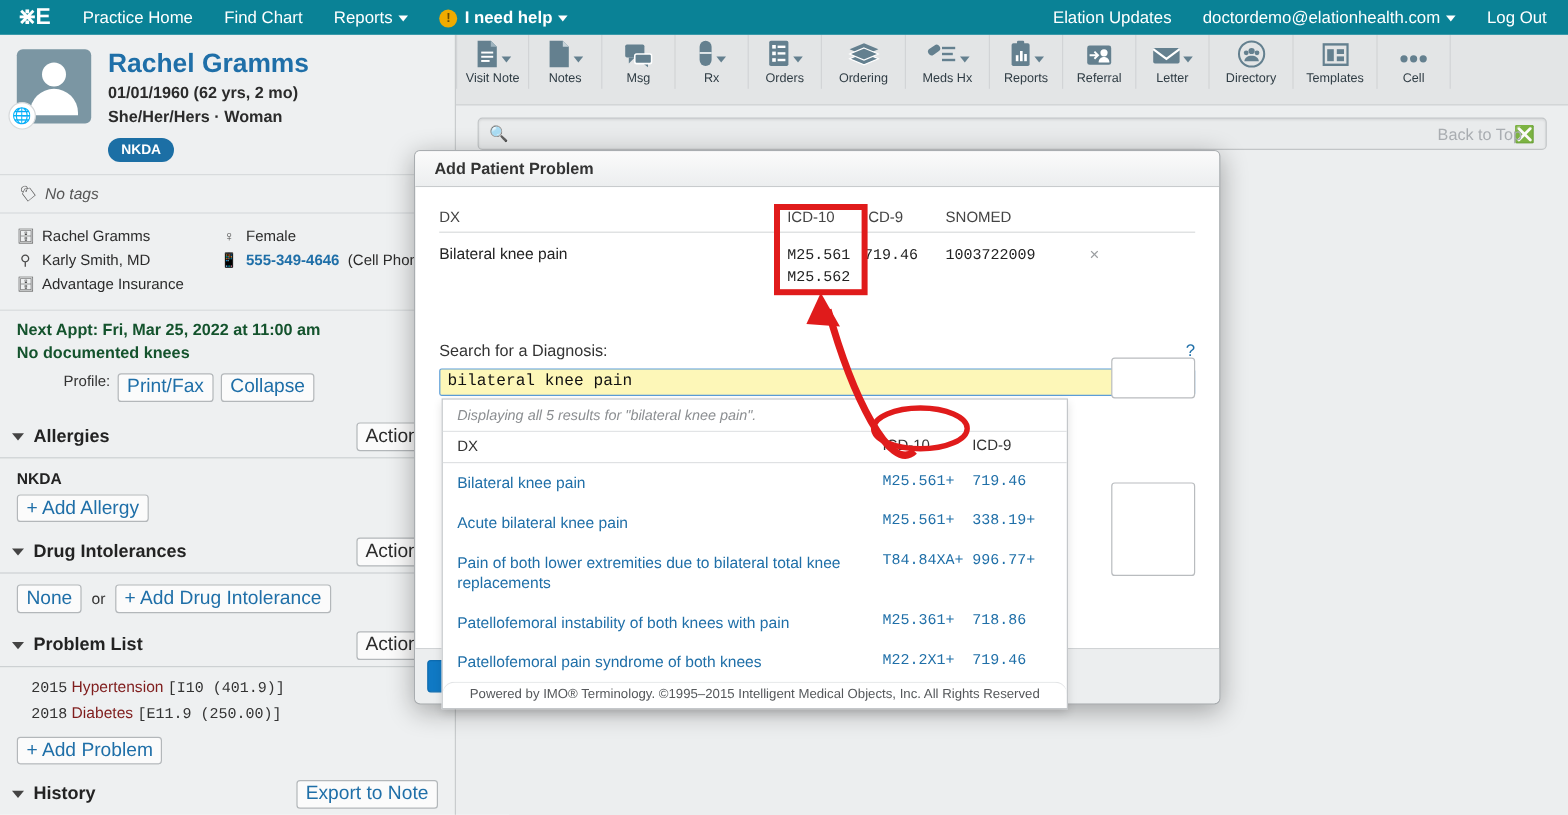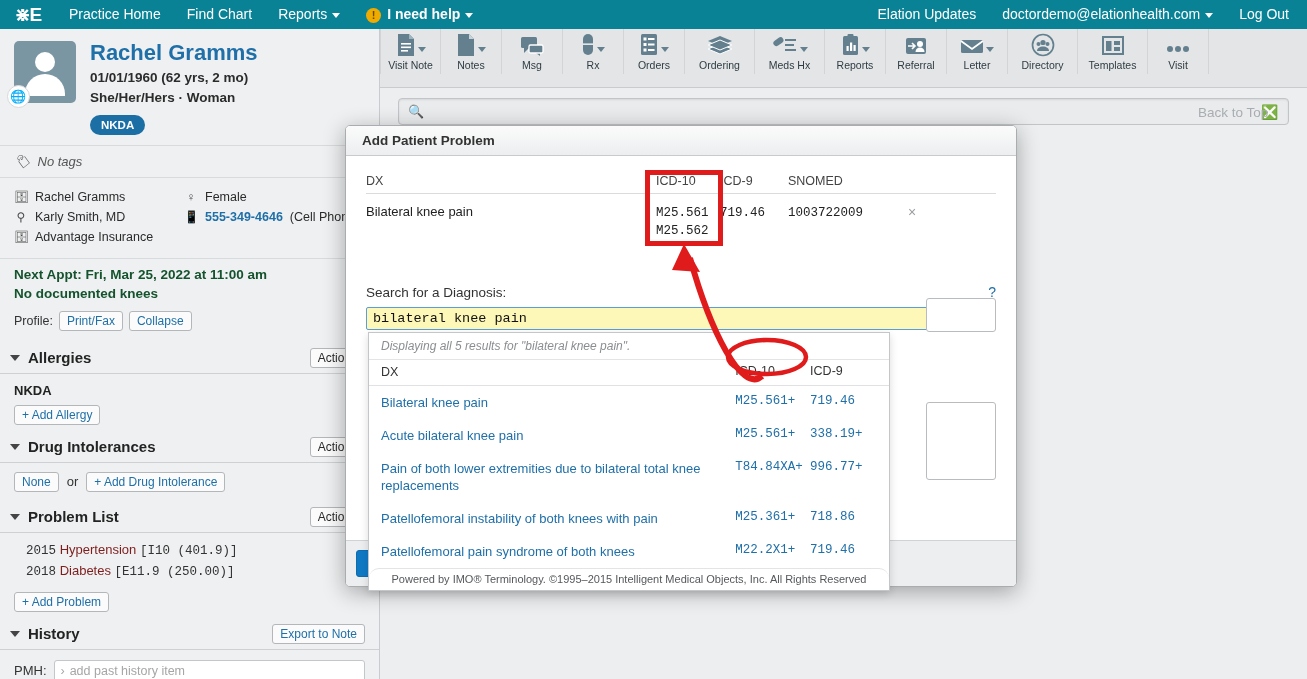--- a/index.html
+++ b/index.html
@@ -82,24 +82,24 @@
   .demo-grid { padding:9px 14px 6px 14px; font-size:12.5px; color:#2b2b2b; }
   .demo-row { display:flex; line-height:20px; }
   .demo-col-a { width:170px; display:flex; align-items:center; gap:7px;}
   .demo-col-b { display:flex; align-items:center; gap:7px;}
   .mini-ico { color:#4a4a4a; font-size:12px; width:14px; display:inline-block; text-align:center;}
   .lnk { color:#7f1d1d; cursor:pointer; }
   .lnk-b { color:#1f6fa8; cursor:pointer; font-weight:bold; }
   .sep-line { border-top:1px solid #d8dbdd; margin:5px 0 0 0;}
   .appt-block { padding:6px 14px 2px 14px; }
   .appt-line { color:#14532d; font-size:13.5px; font-weight:bold; line-height:19px; cursor:pointer;}
-  .profile-row { padding:6px 14px 10px 14px; display:flex; align-items:center; gap:6px; font-size:12.5px;}
+  .profile-row { padding:6px 14px 10px 14px; display:flex; align-items:flex-start; gap:6px; font-size:12.5px;margin-left:39px;}
   .btn-sm {
     border:1px solid #b3b7ba; background:#fbfbfb; border-radius:3px;
-    padding:2px 7px; font-size:12px; color:#1f6fa8; cursor:pointer;
+    padding:2px 7px; font-size:16px; color:#1f6fa8; cursor:pointer;
   }
   .section-head {
     display:flex; align-items:center; justify-content:space-between;
     border-bottom:1px solid #cdd1d3; padding:5px 14px 5px 10px; margin-top:2px;
   }
   .section-title { font-size:15px; font-weight:bold; color:#232323; display:flex; align-items:center; gap:8px;}
   .tri { width:0;height:0;border-left:5px solid transparent;border-right:5px solid transparent;border-top:6px solid #444; }
   .sec-body { padding:9px 14px 8px 14px; }
   .plain { font-size:13px; color:#222; margin-bottom:9px; font-weight:bold;}
   .inline-row { display:flex; align-items:center; gap:8px; }
@@ -425,21 +425,21 @@
       <span class="tb-label">Templates</span>
     </div>
     <div class="tb-item">
       <span class="tb-ico">
         <svg width="26" height="20" viewBox="0 0 26 20">
             <circle cx="5" cy="12" r="3" fill="#64808f"></circle>
             <circle cx="13" cy="12" r="3" fill="#64808f"></circle>
             <circle cx="21" cy="12" r="3" fill="#64808f"></circle>
           </svg>
       </span>
-      <span class="tb-label">Visit</span>
+      <span class="tb-label">Cell</span>
     </div>
   </div>
 
   <div class="searchbar-wrap">
     <div class="searchbar">
       <span class="search-ico">🔍</span>
       <span class="clear-ico">❎</span>
     </div>
   </div>
 </div>

